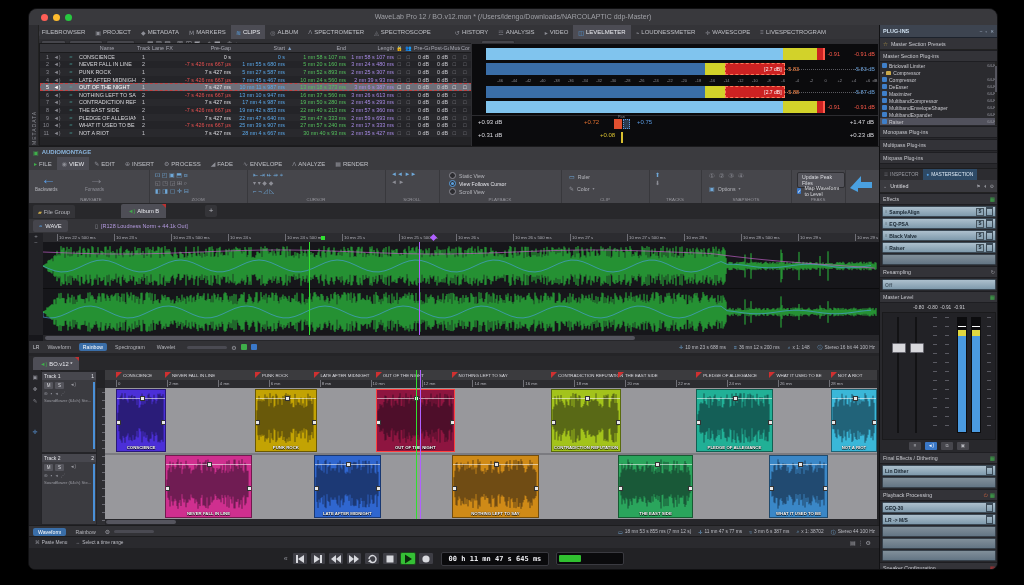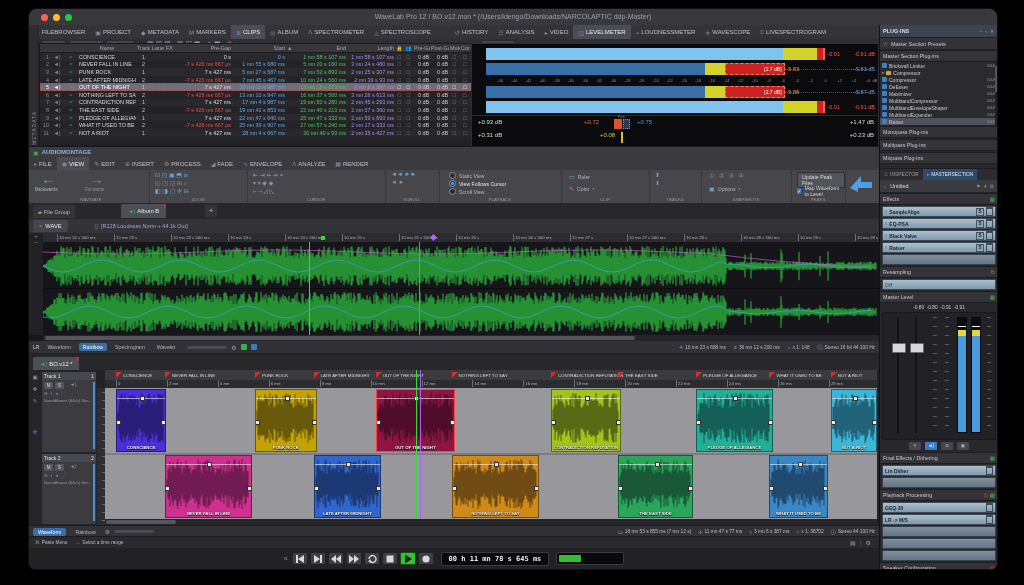--- a/index.html
+++ b/index.html
@@ -964,21 +964,21 @@
       <div class="tpbtn" style="background: rgb(53, 192, 53); border-color: rgb(26, 74, 26);">
         <svg width="10" height="10" viewBox="0 0 10 10">
           <polygon points="2,0.5 9,5 2,9.5" fill="#0c2a0c"></polygon>
         </svg>
       </div>
       <div class="tpbtn">
         <svg width="10" height="10" viewBox="0 0 10 10">
           <circle cx="5" cy="5" r="3.6" fill="#d8d9de"></circle>
         </svg>
       </div>
-      <div class="mono" style="background: rgb(10, 10, 12); border: 1px solid rgb(58, 58, 64); border-radius: 2px; color: rgb(236, 236, 240); font-size: 7px; font-weight: bold; padding: 2px 7px; margin-left: 5px;">00 h 11 mn 78 s 645 ms</div>
+      <div class="mono" style="background: rgb(10, 10, 12); border: 1px solid rgb(58, 58, 64); border-radius: 2px; color: rgb(236, 236, 240); font-size: 7px; font-weight: bold; padding: 2px 7px; margin-left: 5px;">00 h 11 mn 47 s 645 ms</div>
       <div style="width: 66px; height: 11px; background: rgb(10, 10, 12); border: 1px solid rgb(58, 58, 64); border-radius: 2px; margin-left: 5px; position: relative;">
         <div style="position: absolute; left: 2px; top: 2px; width: 22px; height: 7px; background: rgb(48, 192, 48); border-radius: 1px;"></div>
       </div>
     </div>
 
   <div id="rpanel" class="abs">
       <div style="height: 12px; background: rgb(61, 68, 80); display: flex; align-items: center; padding: 0px 3px; border-bottom: 1px solid rgb(28, 34, 44);">
         <div style="font-size: 5.5px; font-weight: bold; color: rgb(207, 224, 240);">PLUG-INS</div>
         <div style="margin-left: auto; font-size: 4.5px; color: rgb(159, 176, 196); letter-spacing: 1px;">– ▫ ✕</div>
       </div>

